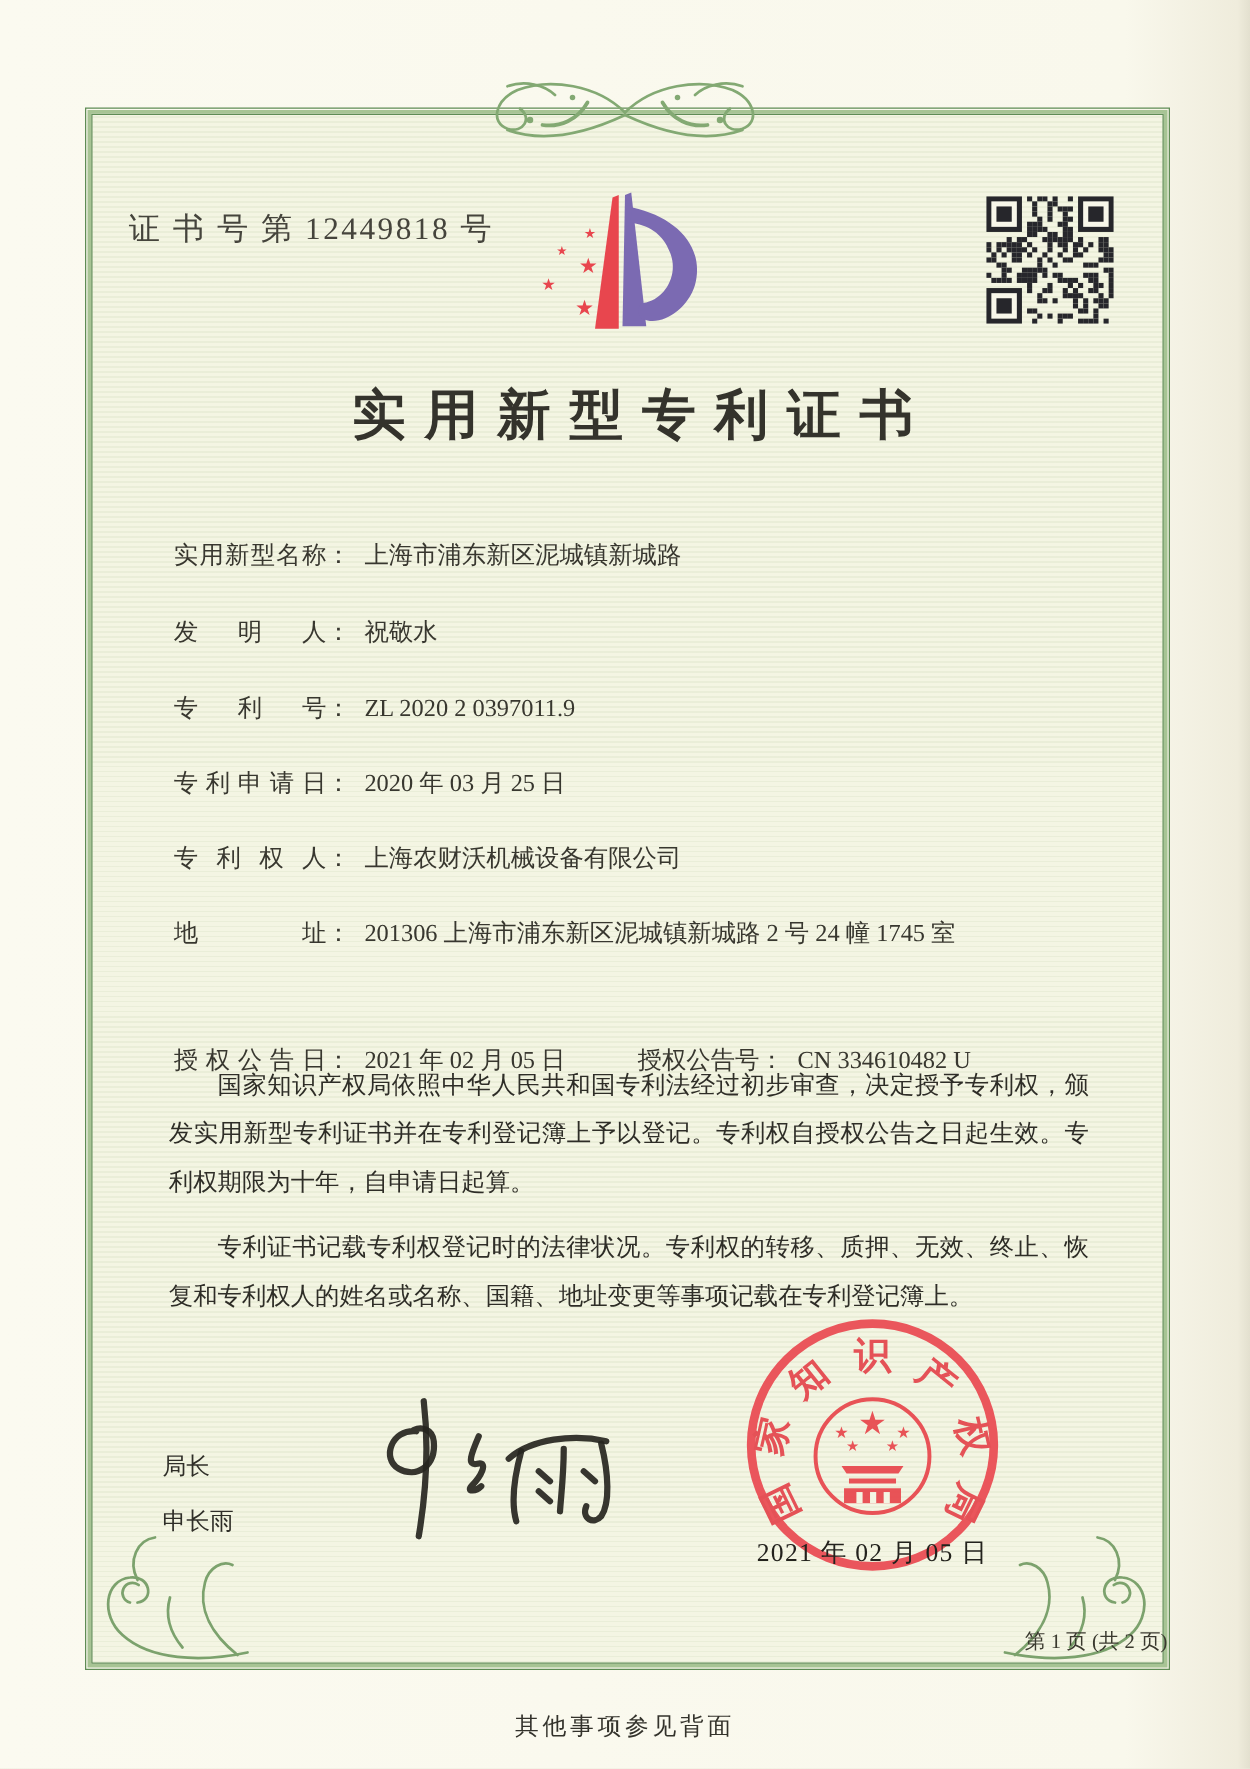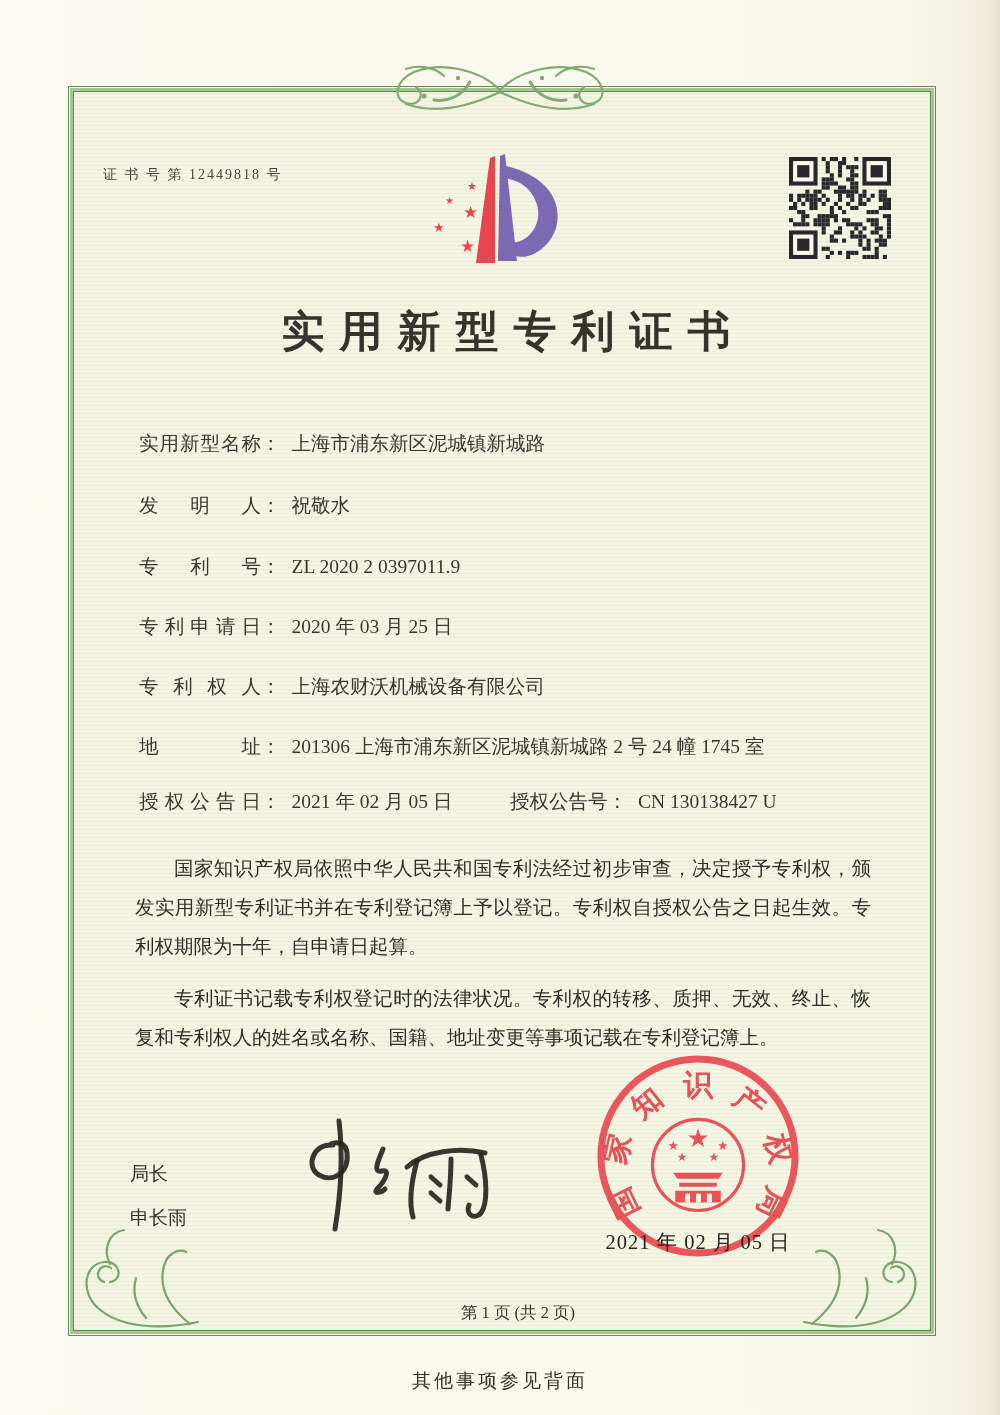--- a/index.html
+++ b/index.html
@@ -31,21 +31,21 @@
       rgba(146,175,120,0.10) 0px, rgba(146,175,120,0.10) 1px,
       rgba(255,255,255,0) 1px, rgba(255,255,255,0) 4px);
   }
   .ornament{position:absolute;pointer-events:none;}
   .ornament path{fill:none;stroke:#83a973;stroke-width:2.2;stroke-linecap:round;}
   .ornament .fat{stroke-width:3;}
   .corner-orn path{stroke:#7ca26d;}
   
   .cert-number{
     position:absolute;left:103px;top:166px;
-    font-size:14px;color:#45443c;letter-spacing:2px;
+    font-size:25px;color:#45443c;letter-spacing:2px;
   }
   .logo{position:absolute;left:418px;top:140px;width:170px;height:150px;}
   .logo .star{font-family:"DejaVu Sans",sans-serif;fill:#e8464e;}
   .qr{position:absolute;left:789px;top:157px;width:102px;height:102px;}
   .title{
     position:absolute;left:68px;top:303px;width:876px;
     text-align:center;font-size:43px;font-weight:bold;color:#34332c;
     letter-spacing:15px;text-indent:15px;
   }
   
@@ -79,21 +79,21 @@
   .emblem{fill:#e8474d;}
   .emblem-ring{fill:none;stroke:#e8474d;stroke-width:3.2;}
   .emblem-star{font-family:"DejaVu Sans",sans-serif;fill:#e8474d;text-anchor:middle;}
   .seal-date{
     position:absolute;left:598px;top:1228px;width:200px;
     text-align:center;font-size:20.5px;color:#23221d;letter-spacing:1px;
   }
   
   .page-num{
     position:absolute;left:68px;top:1302px;width:866px;
-    text-align:center;font-size:16.5px;color:#3a392f;padding-left:17px;
+    text-align:right;font-size:16.5px;color:#3a392f;
   }
   .back-note{
     position:absolute;left:0;top:1358px;width:1000px;
     text-align:center;font-size:19px;color:#33322b;letter-spacing:3px;margin-top:10px;
   }
 </style>
 </head>
 <body>
 
 <div class="page">
@@ -375,23 +375,23 @@
   </div>
   <div class="field-row" style="top:613px">
     <span class="field-label">专利申请日</span><span class="field-colon">：</span><span class="field-value">2020 年 03 月 25 日</span>
   </div>
   <div class="field-row" style="top:673px">
     <span class="field-label">专利权人</span><span class="field-colon">：</span><span class="field-value">上海农财沃机械设备有限公司</span>
   </div>
   <div class="field-row" style="top:733px">
     <span class="field-label">地址</span><span class="field-colon">：</span><span class="field-value">201306 上海市浦东新区泥城镇新城路 2 号 24 幢 1745 室</span>
   </div>
-  <div class="field-row" style="top:788px">
+  <div class="field-row" style="top:834px">
     <span class="field-label">授权公告日</span><span class="field-colon">：</span><span class="field-value">2021 年 02 月 05 日</span>
-    <span class="pair2"><span>授权公告号</span><span class="field-colon">：</span><span class="field-value">CN 130138427 U</span></span>
+    <span class="pair2"><span>授权公告号</span><span class="field-colon">：</span><span class="field-value">CN 334610482 U</span></span>
   </div>
 
   <div class="body-text">
     <p>国家知识产权局依照中华人民共和国专利法经过初步审查，决定授予专利权，颁发实用新型专利证书并在专利登记簿上予以登记。专利权自授权公告之日起生效。专利权期限为十年，自申请日起算。</p>
     <p>专利证书记载专利权登记时的法律状况。专利权的转移、质押、无效、终止、恢复和专利权人的姓名或名称、国籍、地址变更等事项记载在专利登记簿上。</p>
   </div>
 
   <div class="sig-block">
     <div>局长</div>
     <div>申长雨</div>

